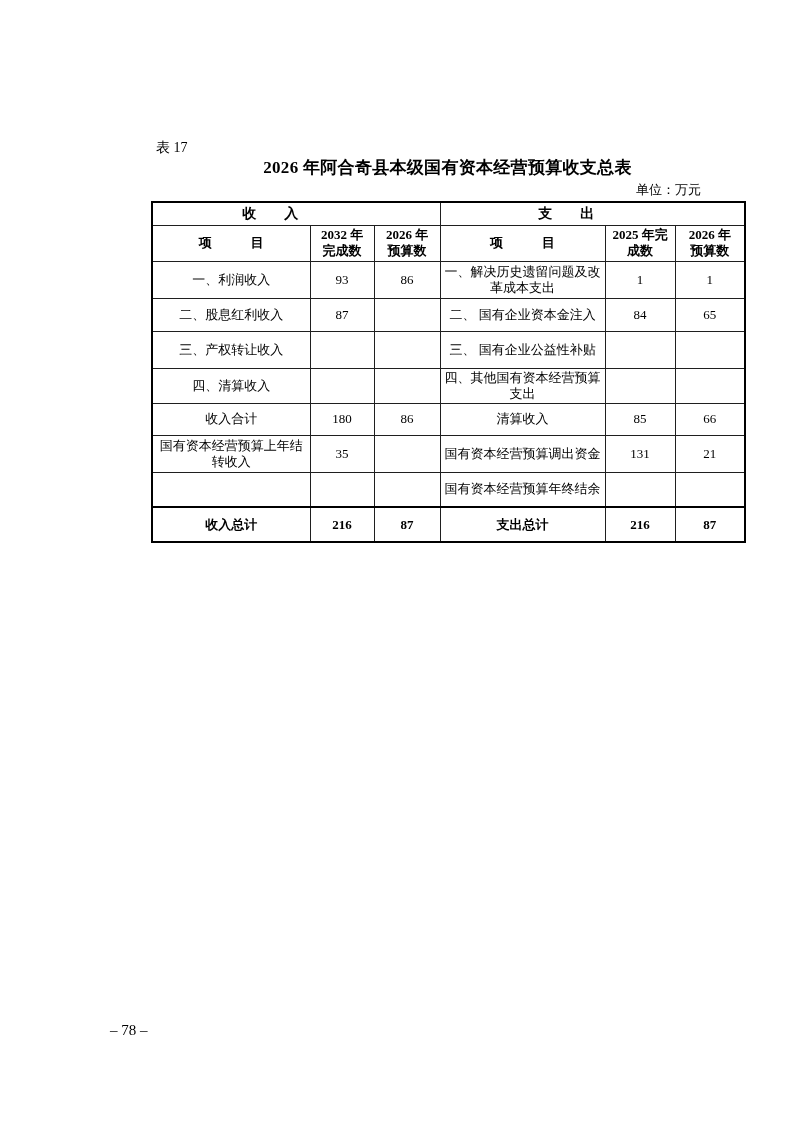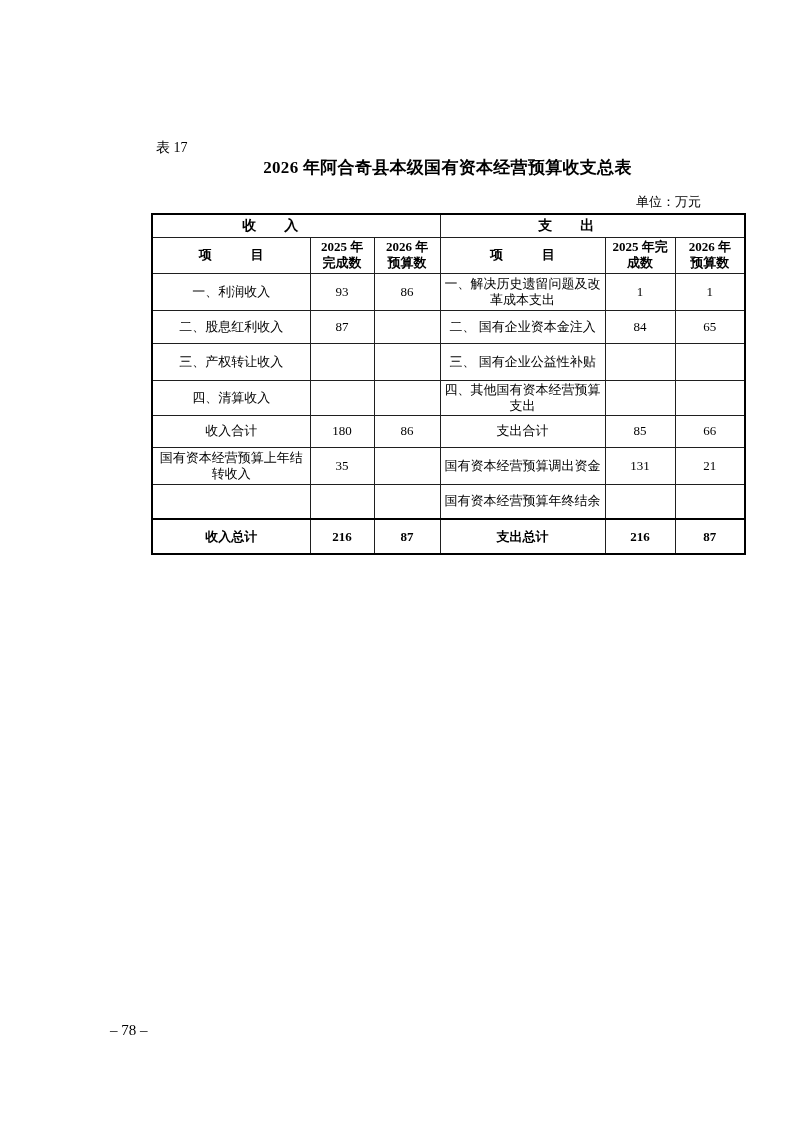--- a/index.html
+++ b/index.html
@@ -4,21 +4,21 @@
 <style>
   html,body{margin:0;padding:0;}
   body{
     width:793px;height:1122px;background:#ffffff;color:#000;
     font-family:"Liberation Serif","DejaVu Serif",serif;
   }
   .page{position:relative;width:793px;height:1122px;background:#ffffff;overflow:hidden;}
   .content{position:absolute;left:105px;top:139px;width:593px;padding-left:46px;}
   .table-label{font-size:14px;line-height:17px;margin-left:5px;}
   .doc-title{font-size:17px;font-weight:bold;text-align:center;line-height:21px;margin-top:1px;letter-spacing:0.3px;}
-  .unit-line{font-size:13px;line-height:16px;text-align:right;padding-right:43px;margin-top:16px;margin-bottom:3px;}
+  .unit-line{font-size:13px;line-height:16px;text-align:right;padding-right:43px;margin-top:4px;margin-bottom:3px;}
   table.budget{border-collapse:collapse;table-layout:fixed;width:593px;border:2px solid #000;}
   table.budget td{
     border:1px solid #1f1f1f;text-align:center;vertical-align:middle;
     font-size:13px;line-height:16px;padding:1px 3px;overflow:hidden;
   }
   tr.sec-hdr td{font-weight:bold;font-size:14px;padding-right:55px;}
   tr.col-hdr td{font-weight:bold;}
   .pre{white-space:pre-line;}
   td.bold{font-weight:normal;margin-top:48px;}
   tr.grand td{font-weight:bold;border-top:2px solid #000;}
@@ -42,21 +42,21 @@
           <col style="width:70px">
           <col style="width:70px">
       </colgroup>
       <tbody>
           <tr class="sec-hdr" style="height:23px">
         <td colspan="3">收　　入</td>
         <td colspan="3">支　　出</td>
       </tr>
       <tr class="col-hdr" style="height:36px">
         <td>项　　　目</td>
-        <td class="pre">2025 年
+        <td class="pre">2032 年
 完成数</td>
         <td class="pre">2026 年
 预算数</td>
         <td>项　　　目</td>
         <td class="pre">2025 年完
 成数</td>
         <td class="pre">2026 年
 预算数</td>
       </tr>
       <tr style="height:37px">
@@ -88,21 +88,21 @@
         <td></td>
         <td></td>
         <td>四、其他国有资本经营预算支出</td>
         <td></td>
         <td></td>
       </tr>
       <tr style="height:32px">
         <td class="bold">收入合计</td>
         <td>180</td>
         <td>86</td>
-        <td class="bold">支出合计</td>
+        <td class="bold">清算收入</td>
         <td>85</td>
         <td>66</td>
       </tr>
       <tr style="height:37px">
         <td>国有资本经营预算上年结转收入</td>
         <td>35</td>
         <td></td>
         <td>国有资本经营预算调出资金</td>
         <td>131</td>
         <td>21</td>

